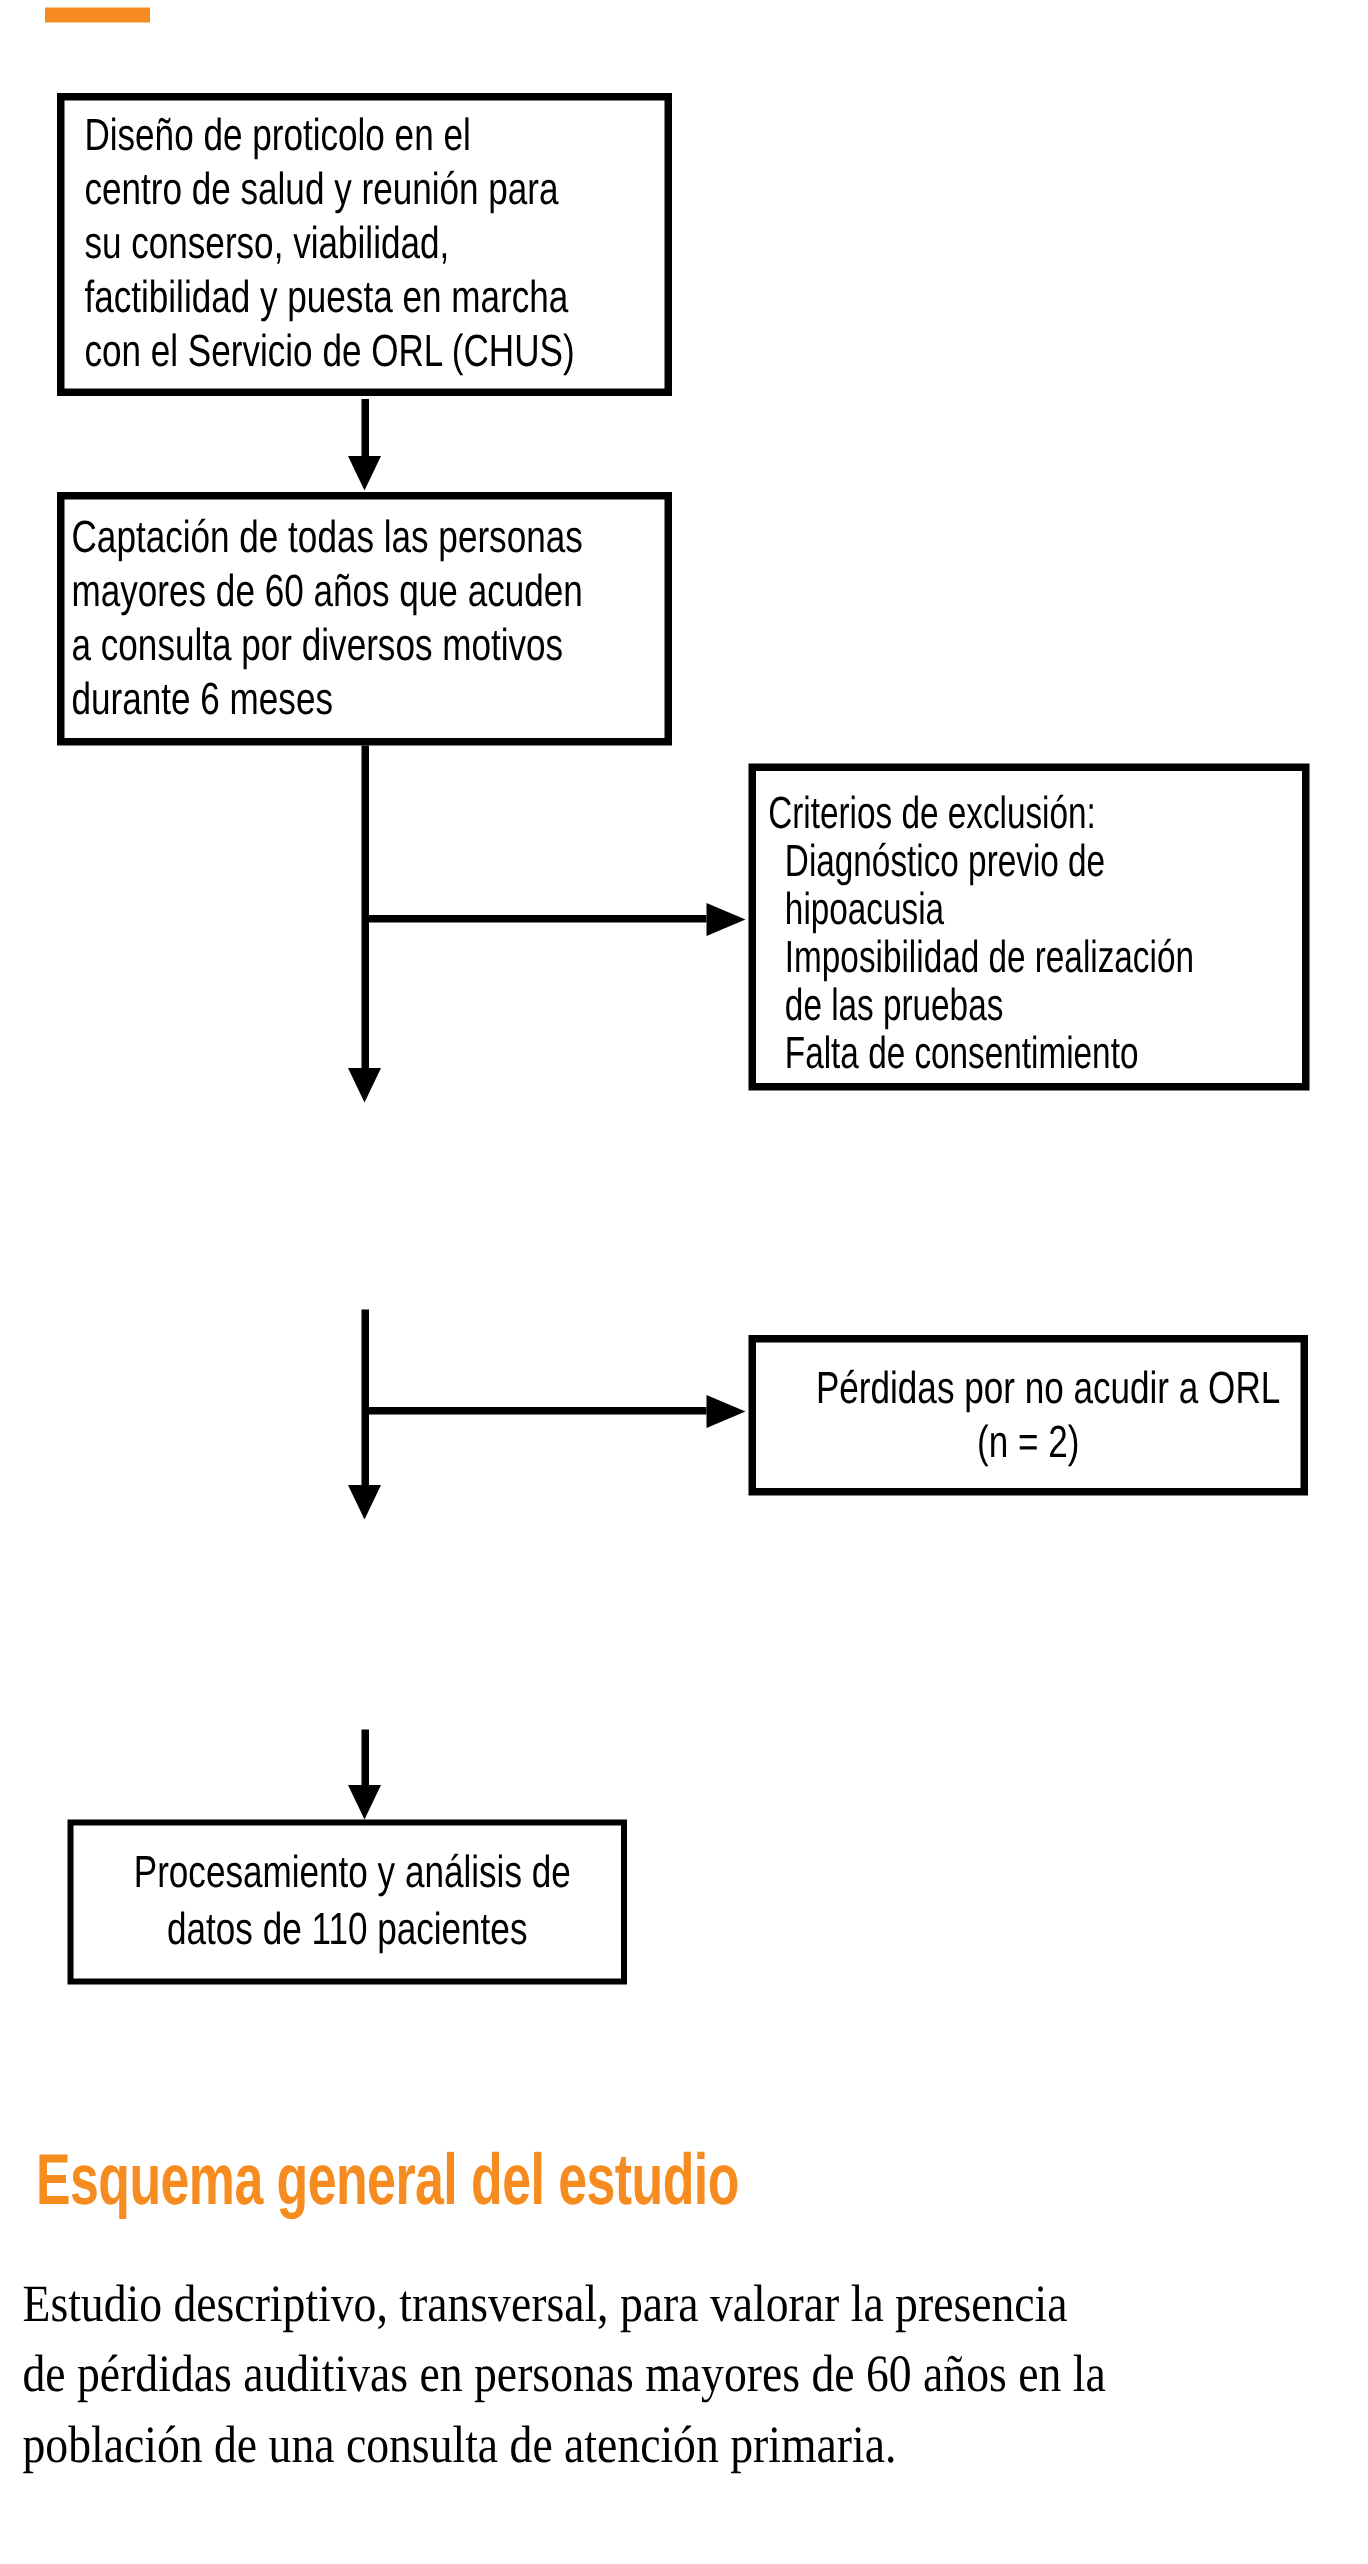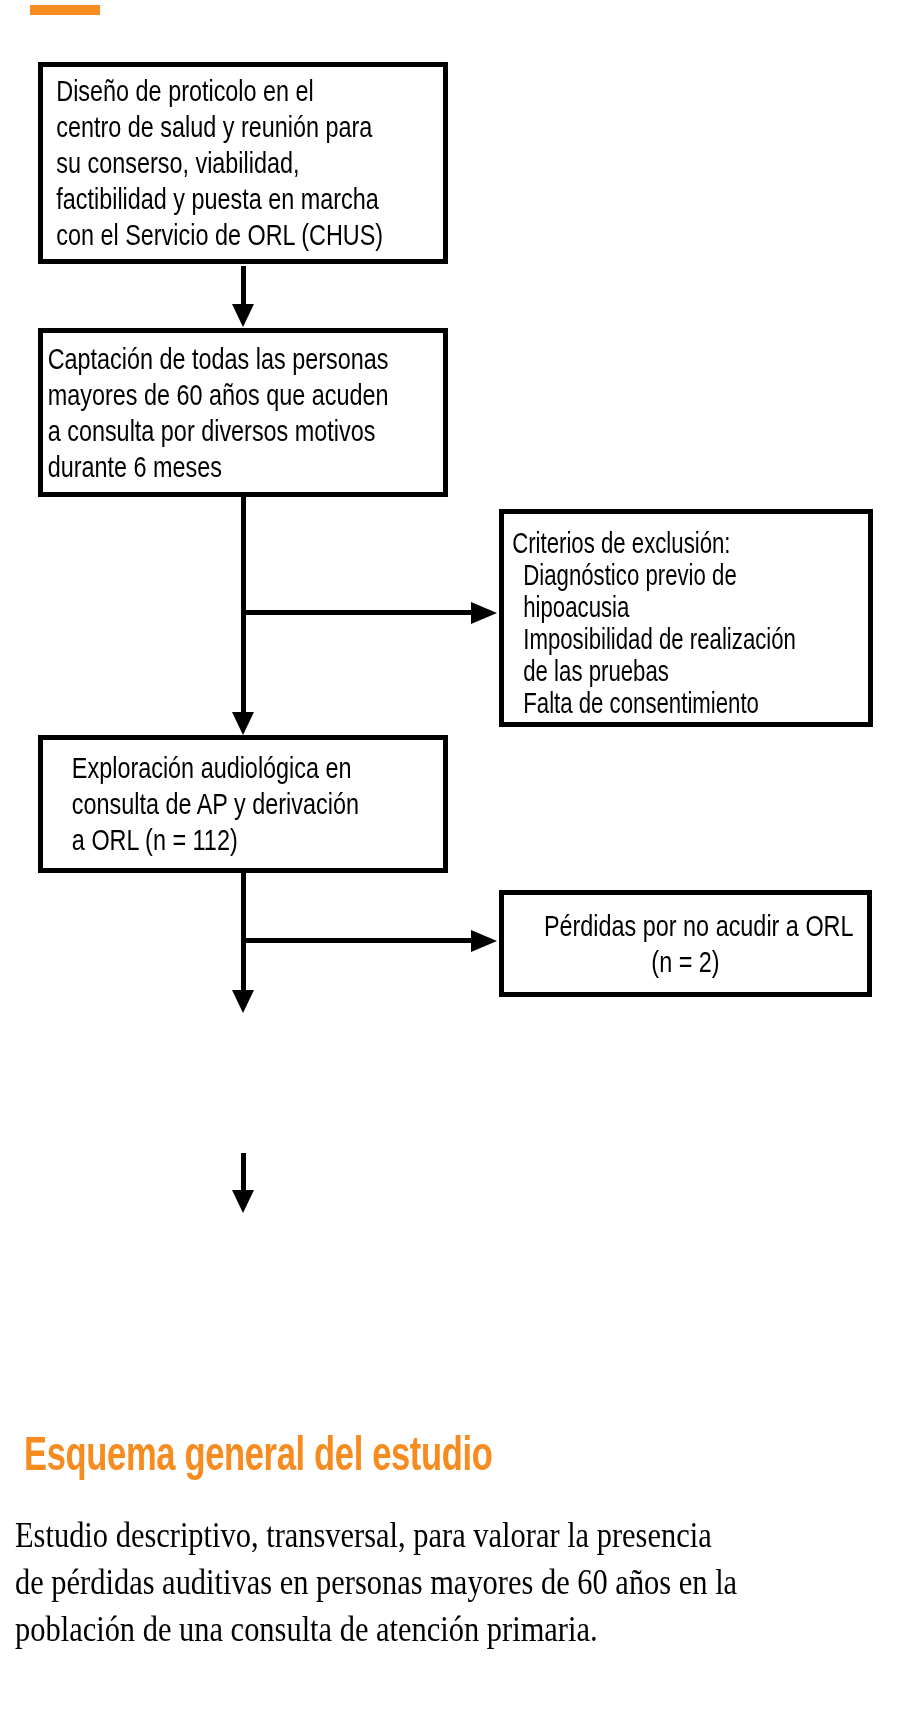--- a/index.html
+++ b/index.html
@@ -83,44 +83,43 @@
     <div class="txt">
       <div class="ln">Criterios de exclusión:</div>
       <div class="ln indent">Diagnóstico previo de</div>
       <div class="ln indent">hipoacusia</div>
       <div class="ln indent">Imposibilidad de realización</div>
       <div class="ln indent">de las pruebas</div>
       <div class="ln indent">Falta de consentimiento</div>
     </div>
   </div>
 
-  <div class="fbox" id="box-exploracion-ap">
-    <div class="txt">
-      <div class="ln">Exploración audiológica en</div>
-      <div class="ln">consulta de AP y derivación</div>
-      <div class="ln">a ORL (n = 112)</div>
-    </div>
-  </div>
 
   <div class="shaft-v" style="left:241px;top:873px;height:119px;"></div>
   <div class="head-down" style="left:232px;top:990px;"></div>
   <div class="shaft-h" style="left:243px;top:938px;width:228px;"></div>
   <div class="head-right" style="left:471px;top:930px;"></div>
 
   <div class="fbox" id="box-perdidas">
     <div class="txt centered">
       <div class="ln">Pérdidas por no acudir a ORL</div>
       <div class="ln">(n = 2)</div>
     </div>
   </div>
 
 
   <div class="shaft-v" style="left:241px;top:1153px;height:39px;"></div>
   <div class="head-down" style="left:232px;top:1190px;"></div>
 
+  <div class="fbox" id="box-procesamiento">
+    <div class="txt centered">
+      <div class="ln">Procesamiento y análisis de</div>
+      <div class="ln">datos de 110 pacientes</div>
+    </div>
+  </div>
 
   <div id="caption-title" style="color:#F68B1F;">Esquema general del estudio</div>
 
   <div id="caption-body">
     <div class="ln">Estudio descriptivo, transversal, para valorar la presencia</div>
     <div class="ln">de pérdidas auditivas en personas mayores de 60 años en la</div>
     <div class="ln">población de una consulta de atención primaria.</div>
   </div>
 
 </div>

